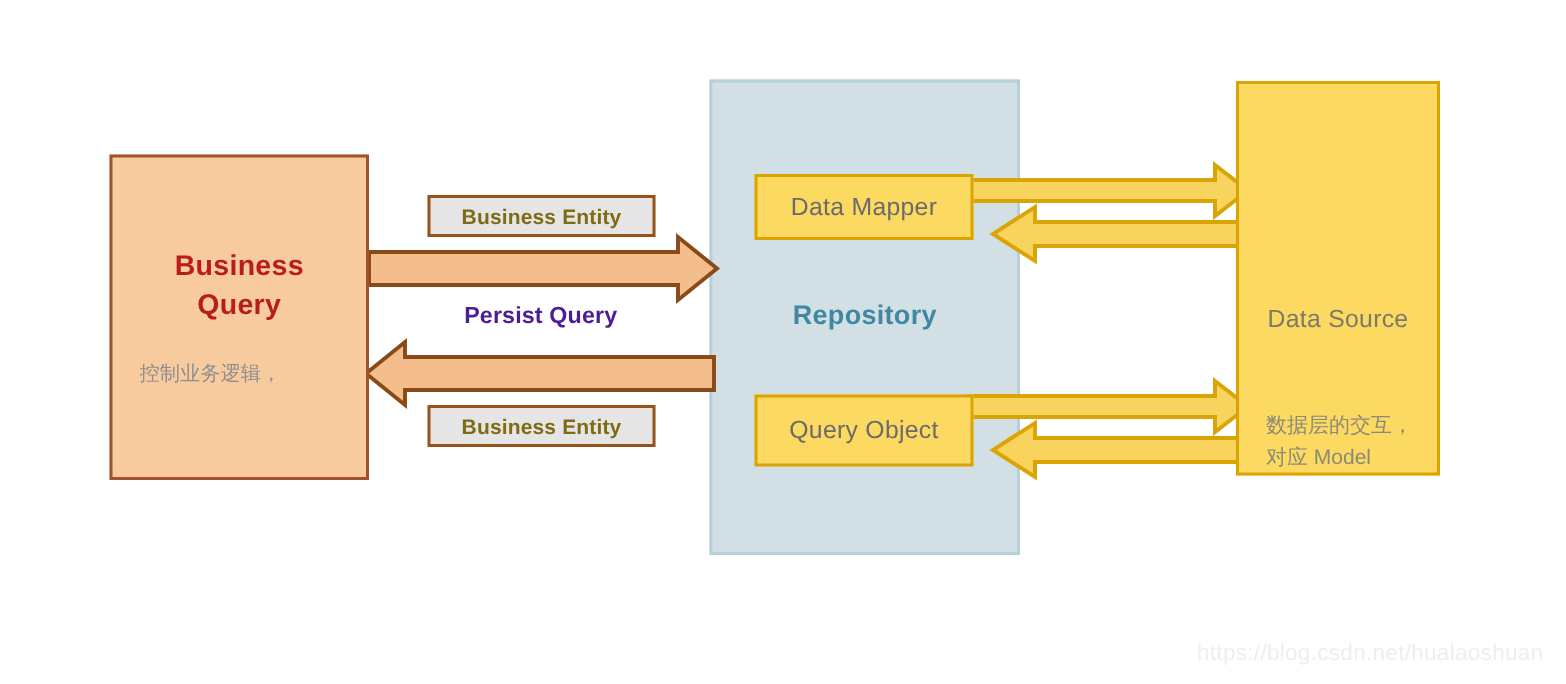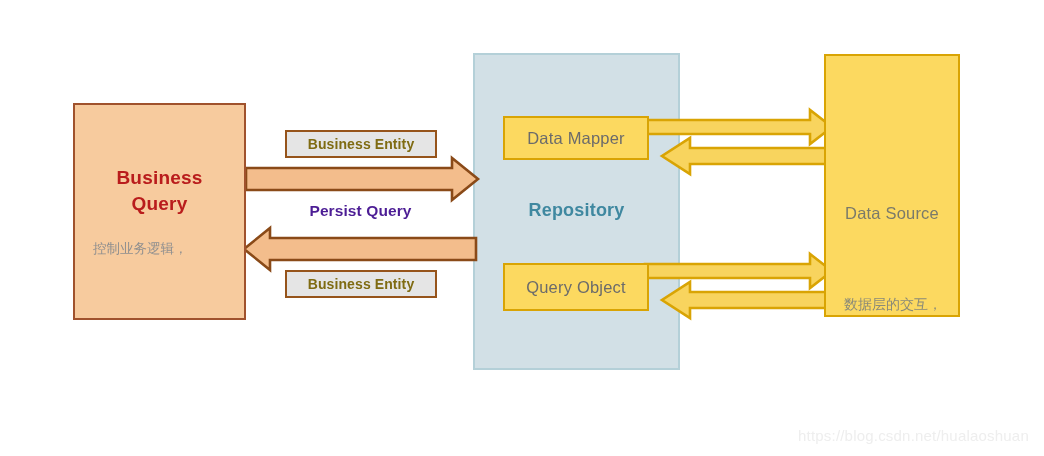--- a/index.html
+++ b/index.html
@@ -205,20 +205,21 @@
     </div>
   </div>
 
   <div class="ybox" id="data-mapper">Data Mapper</div>
   <div class="ybox" id="query-object">Query Object</div>
 
   <div class="box" id="data-source">
     <div class="ds-title">Data Source</div>
     <div class="ds-sub">
       <div>数据层的交互，</div>
+      <div>对应 Model</div>
     </div>
   </div>
 
   <div class="chip" id="chip-top">Business Entity</div>
   <div class="chip" id="chip-bottom">Business Entity</div>
   <div id="persist-query">Persist Query</div>
 
   <div id="watermark">https://blog.csdn.net/hualaoshuan</div>
 
 </div>

